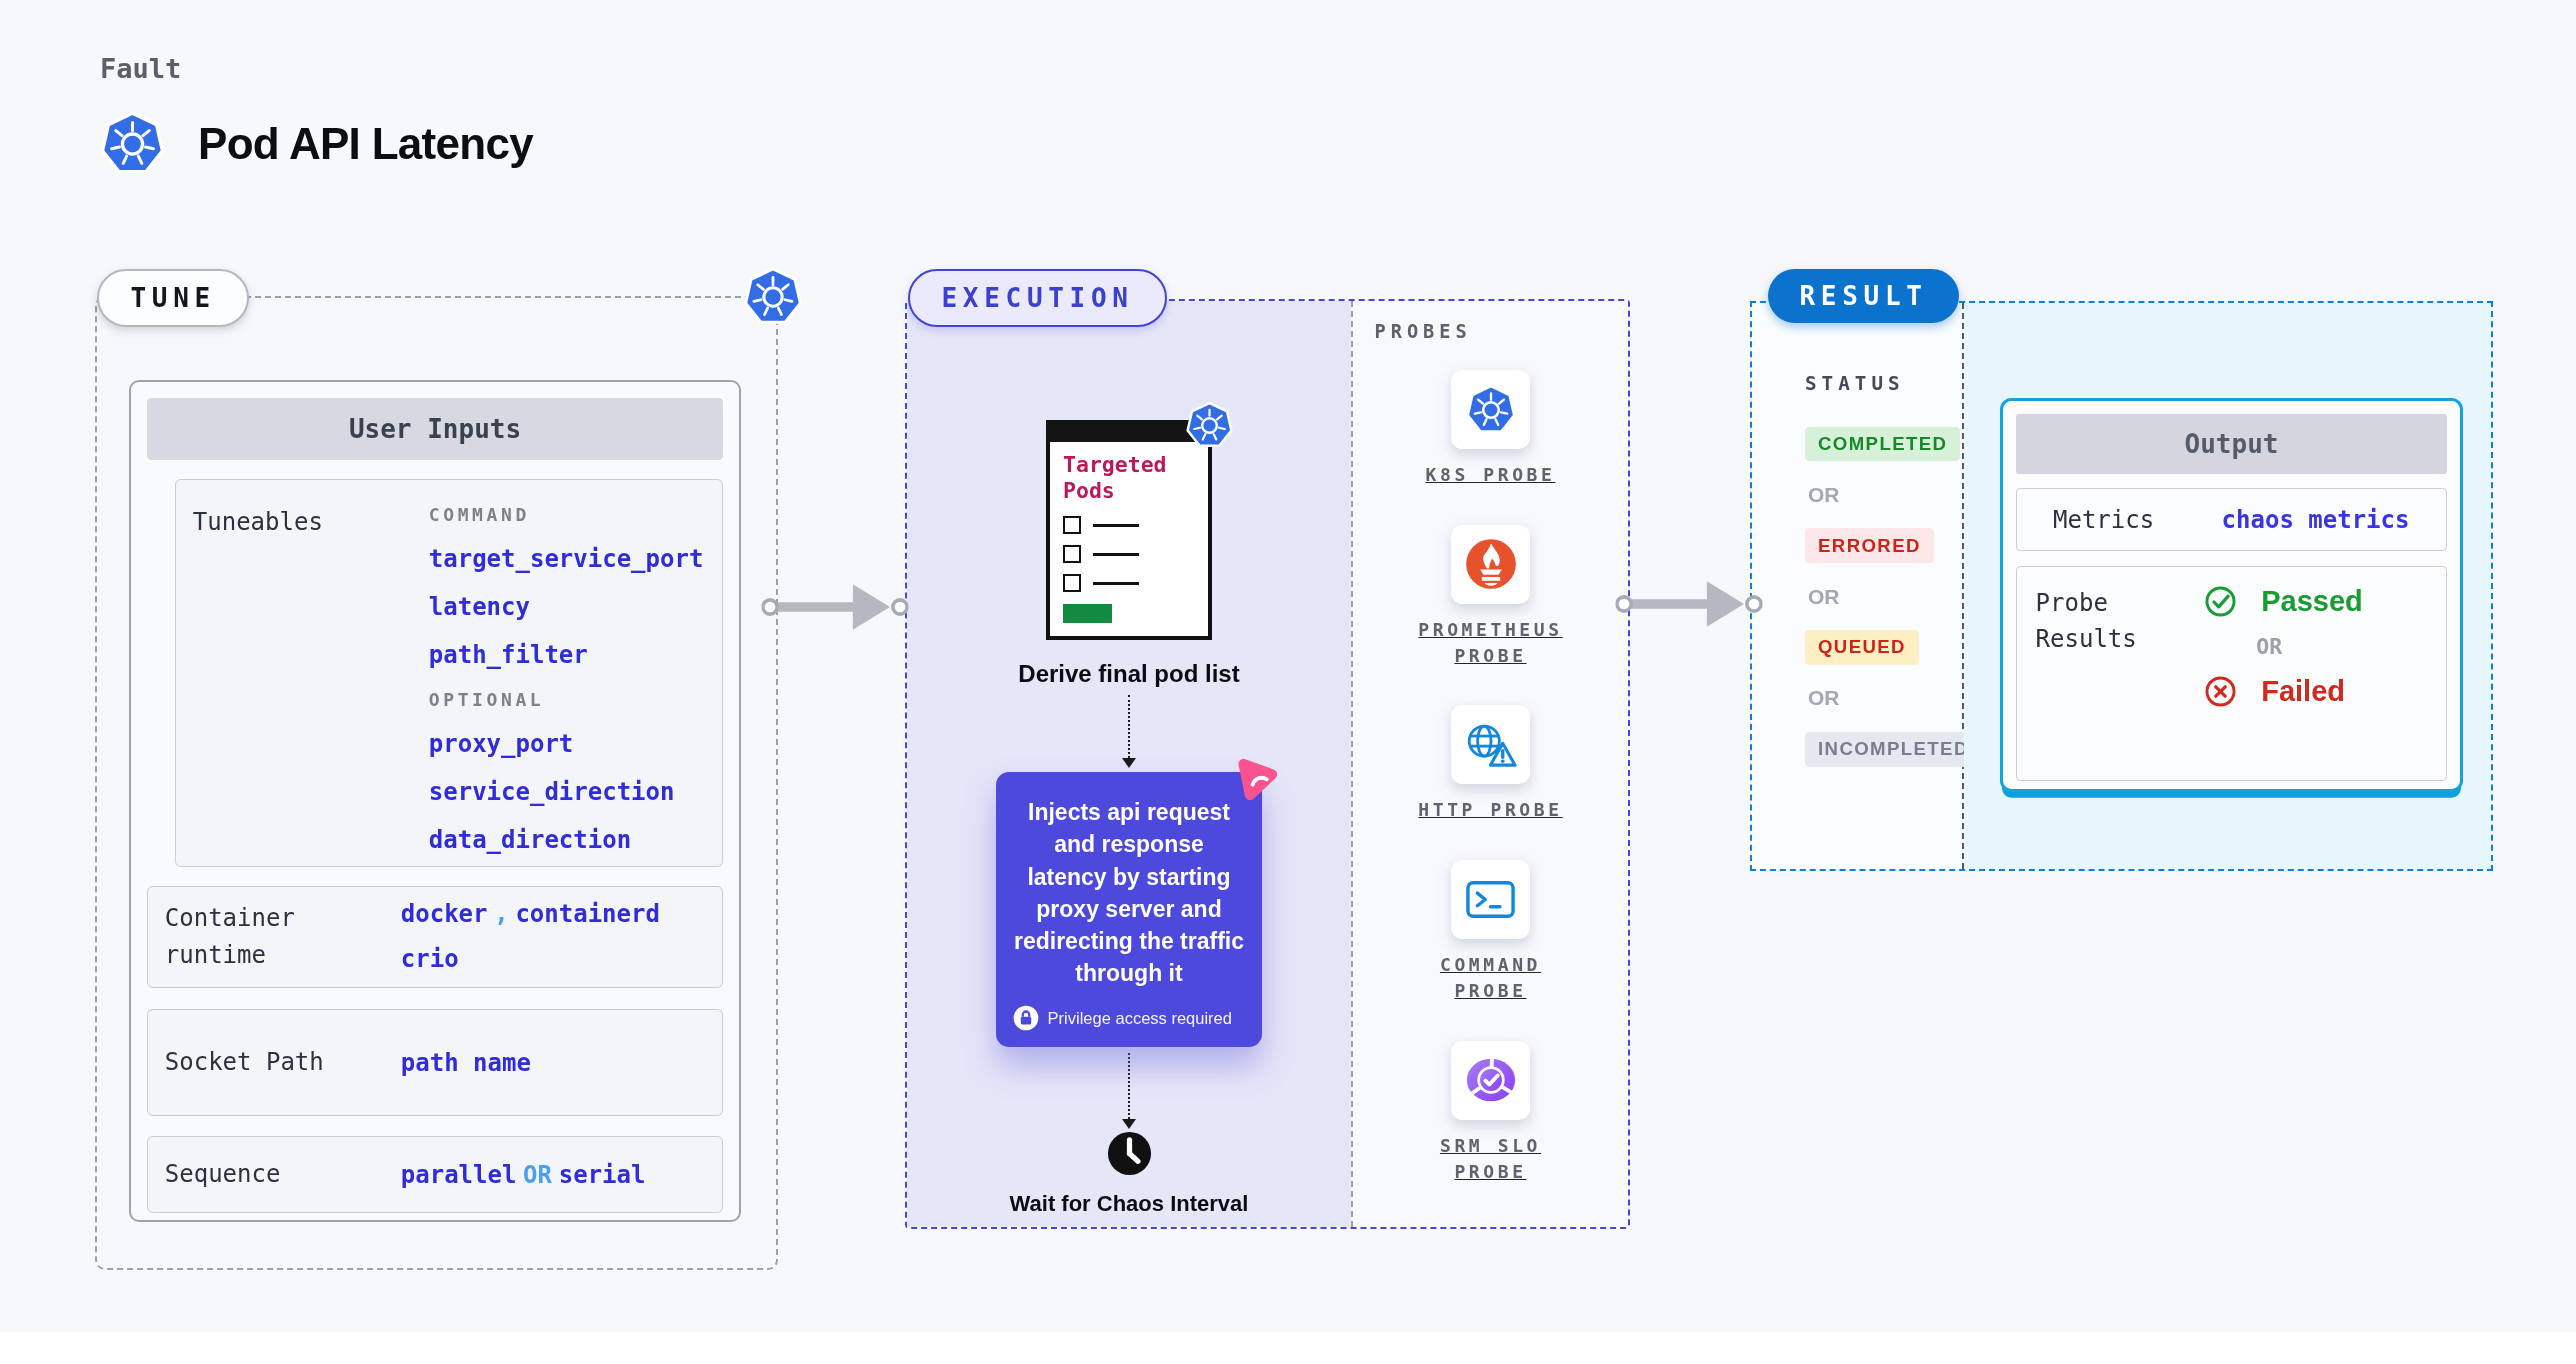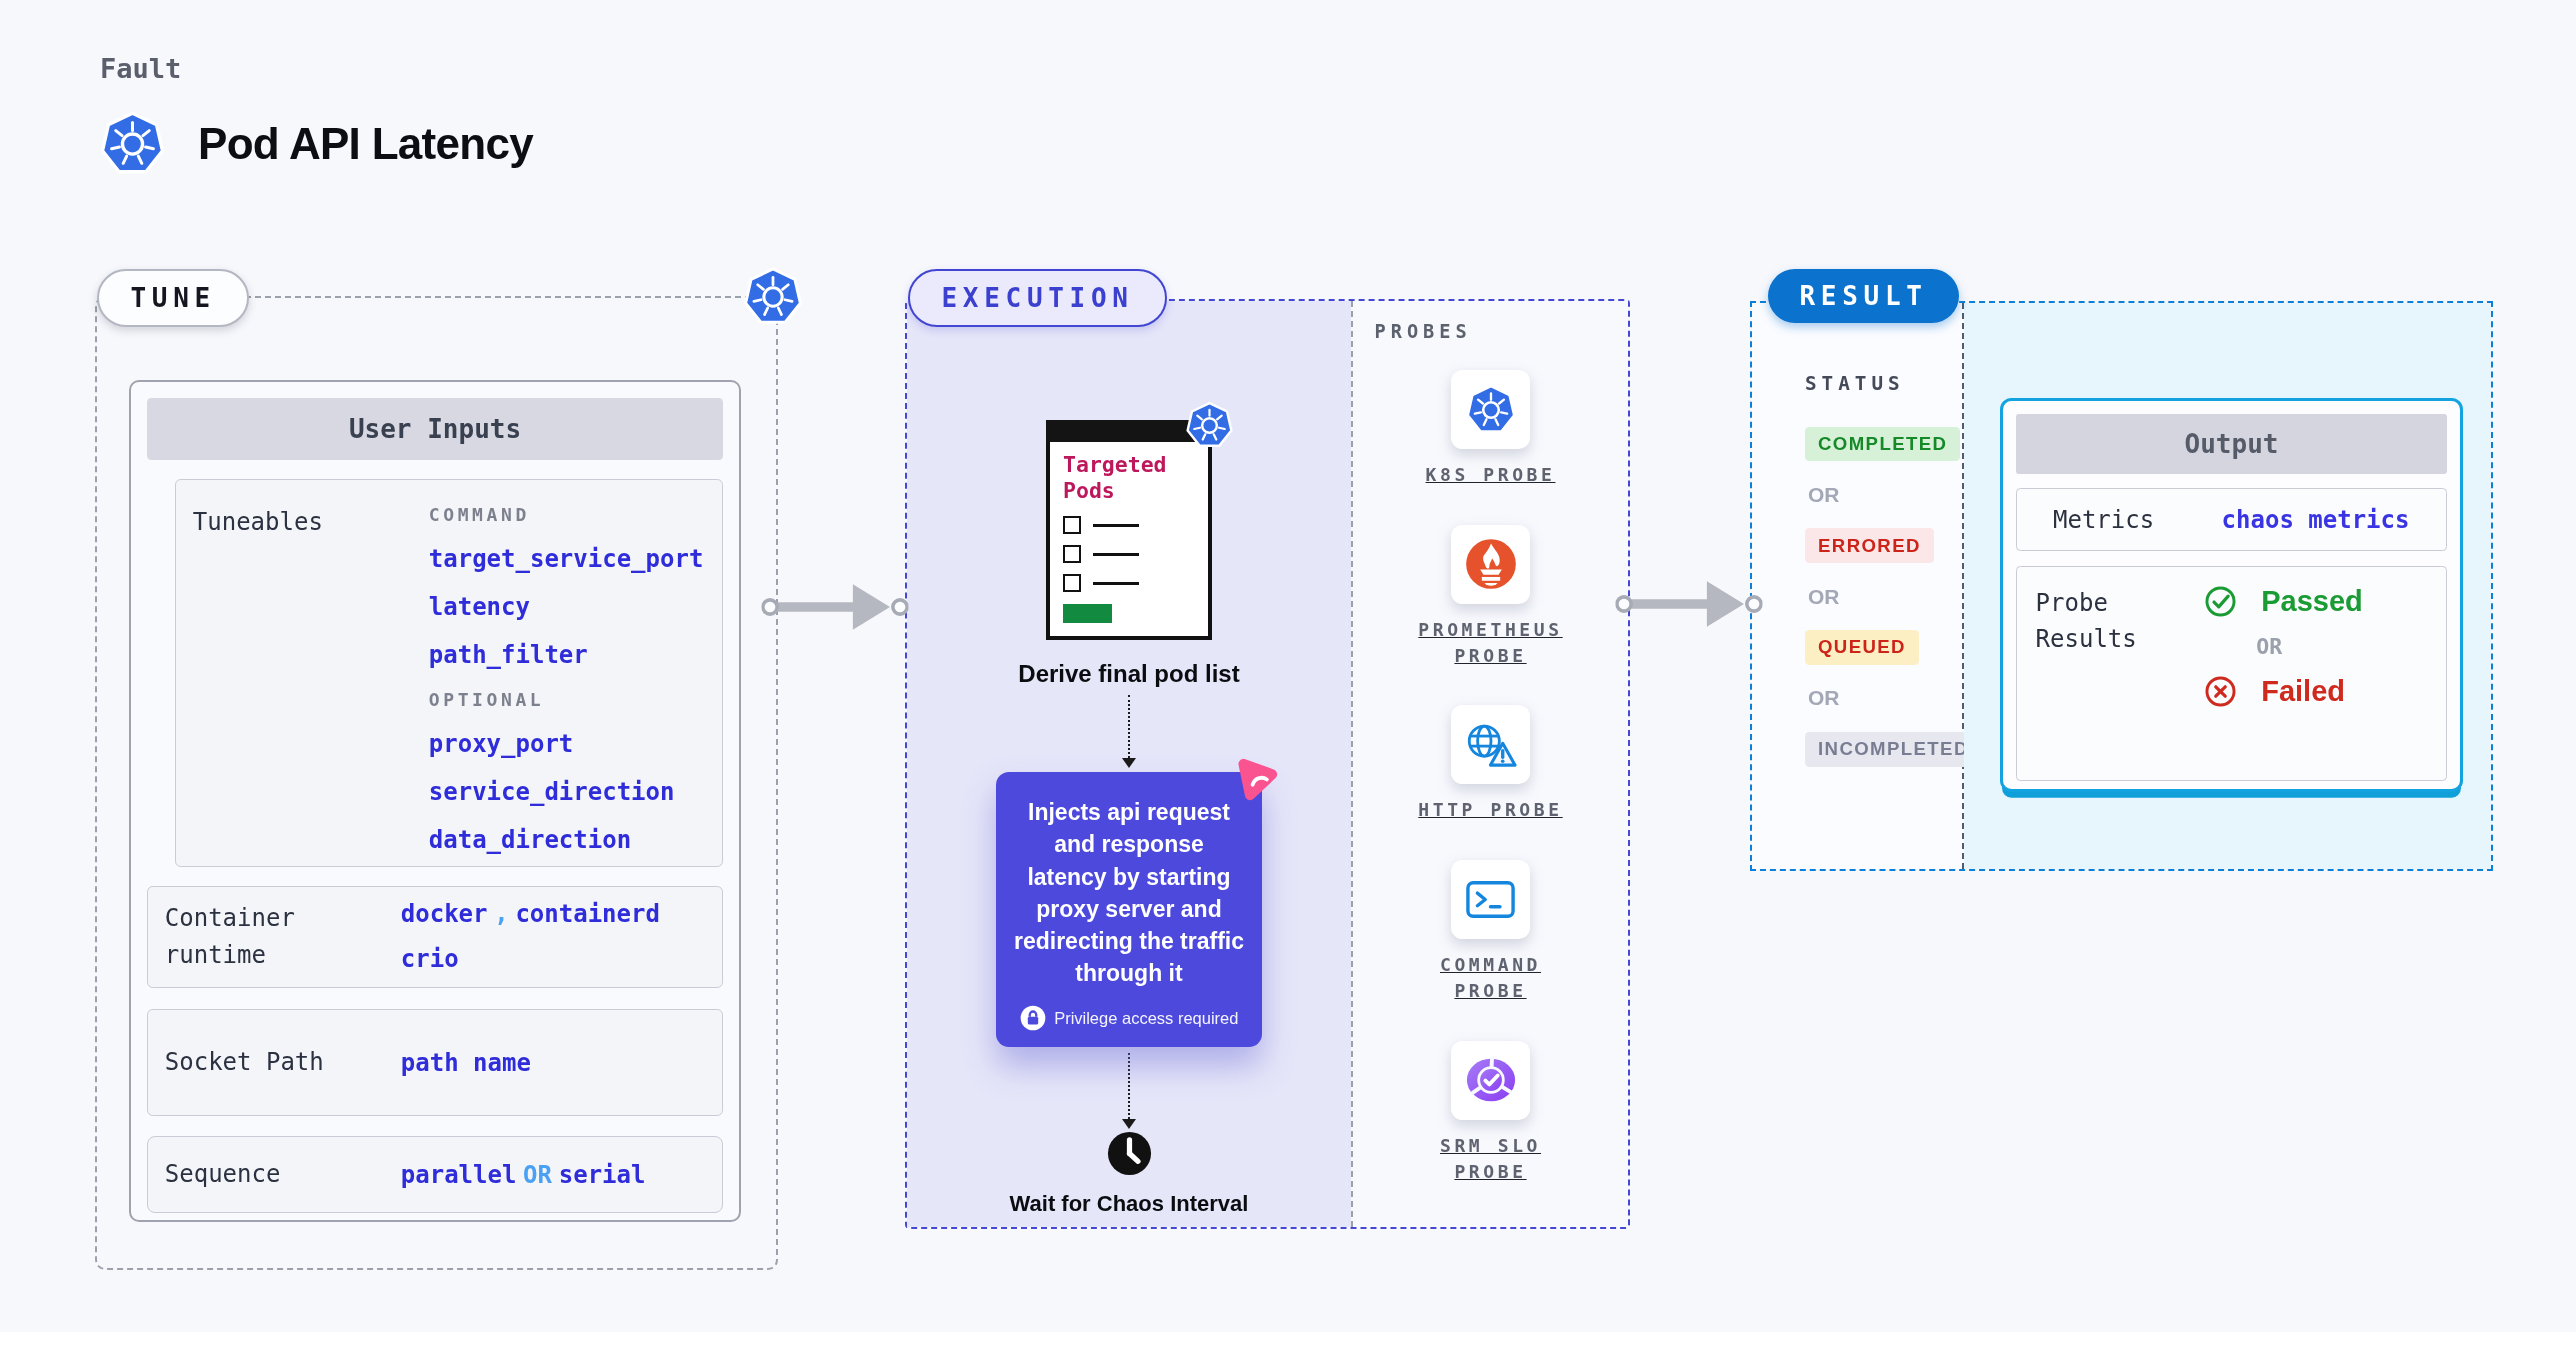--- a/index.html
+++ b/index.html
@@ -36,21 +36,21 @@
              display:grid;grid-template-columns:236px 1fr;padding:0 17px;}
   .f-label{font-family:"DejaVu Sans Mono",monospace;font-size:24px;color:#2b3140;line-height:1.55;}
   .code{font-family:"DejaVu Sans Mono",monospace;font-size:24px;font-weight:600;color:#2f2cd9;}
   .code-light{color:#4aa0f2;}
   .req-label{font-family:"DejaVu Sans Mono",monospace;font-size:18px;letter-spacing:3.6px;
              color:#7d818d;font-weight:600;}
   .tuneables{margin-top:19.3px;height:388px;padding-top:24px;margin-left:28px;}
   .tune-items{display:flex;flex-direction:column;gap:20px;}
   .box-runtime{margin-top:18.6px;height:102px;align-items:center;}
   .box-socket{margin-top:21.5px;height:107px;align-items:center;}
-  .box-sequence{margin-top:20px;height:77px;align-items:center;border-radius:8px;}
+  .box-sequence{margin-top:20px;height:77px;align-items:center;}
   .val-stack{display:flex;flex-direction:column;gap:17px;}
   .gap>span{margin-right:0.28em;}
 
   
   .h-arrow{position:absolute;z-index:5;}
 
   
   .exec-wrap{position:absolute;left:905px;top:299px;width:725px;height:930px;box-sizing:border-box;
              border:2.9px dashed #4548d5;border-radius:4.3px;display:flex;}
   .exec-col{width:444px;background:#e6e6f9;display:flex;flex-direction:column;align-items:center;
@@ -81,21 +81,21 @@
   .derive{margin-top:20px;font-size:24px;font-weight:800;color:#0a0c10;}
   .dotarrow{display:flex;flex-direction:column;align-items:center;}
   .dot-line{width:0;border-left:2.9px dotted #1b1b1b;}
   .dot-head{width:0;height:0;border-left:7.2px solid transparent;border-right:7.2px solid transparent;
             border-top:10.7px solid #1b1b1b;}
   .inject-card{position:relative;margin-top:4.3px;width:266px;box-sizing:border-box;background:#4c49dc;
                border-radius:13px;padding:24px 17px 15.8px;color:#fff;text-align:center;
                font-size:23px;font-weight:700;line-height:1.4;
                box-shadow:0 18.6px 31.5px rgba(108,108,214,.45);}
   .inject-pink{position:absolute;top:-17px;right:-18.6px;width:49px;height:49px;}
-  .privilege{margin-top:15.8px;display:flex;align-items:center;justify-content:center;gap:8.6px;
+  .privilege{margin-top:15.8px;display:flex;align-items:center;gap:8.6px;
              font-size:16.5px;font-weight:500;color:#f4f4ff;}
   .clock-wrap{margin-top:1.4px;}
   .wait-label{margin-top:10px;font-size:22px;font-weight:800;color:#0a0c10;text-align:center;
               line-height:1.35;}
 
   
   .result-wrap{position:absolute;left:1750px;top:301px;width:743px;height:570px;box-sizing:border-box;
                border:2.9px dashed #0c80d8;display:flex;}
   .status-col{width:212px;background:#fbfcff;border-right:2.1px dashed #525a6b;box-sizing:border-box;
               padding:69px 0 0 53px;}

